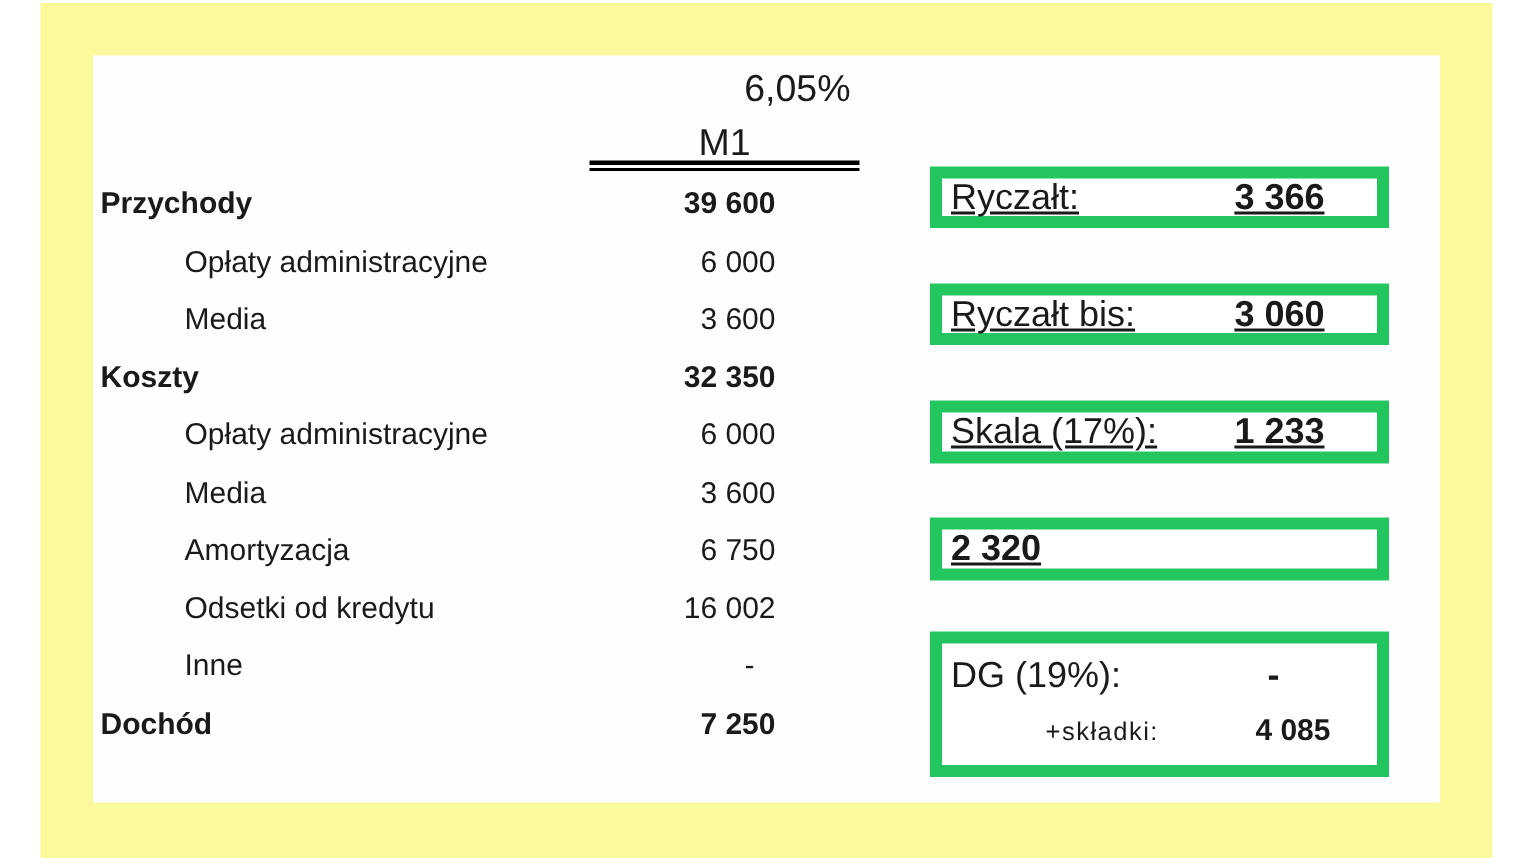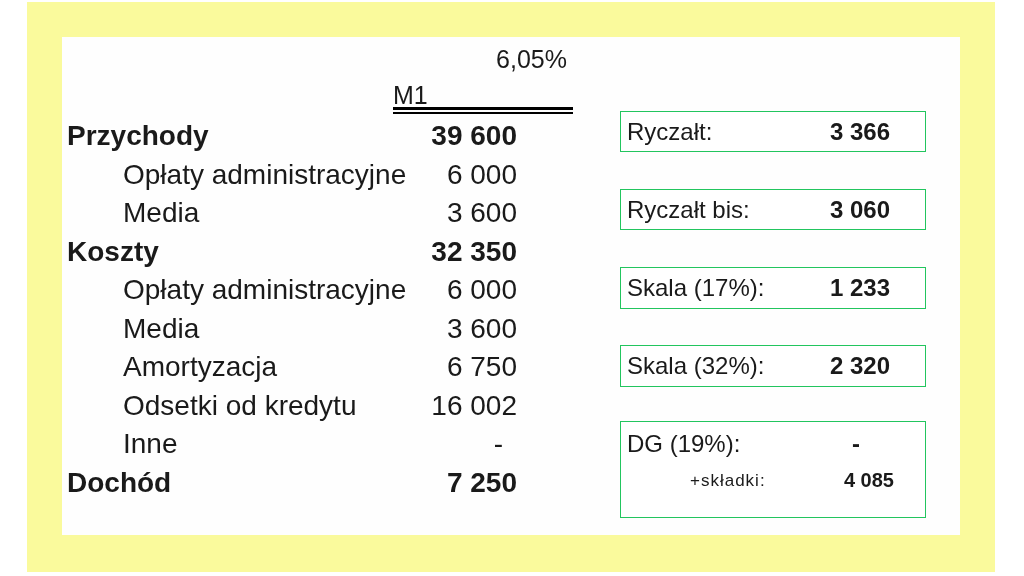--- a/index.html
+++ b/index.html
@@ -27,59 +27,61 @@
   
   .rate {
     position: absolute;
     left: 393px; top: 45px; width: 174px;
     text-align: right;
     font-size: 25px;
   }
   .colhead {
     position: absolute;
     left: 393px; top: 81px; width: 180px;
+    text-align: center;
     font-size: 25px;
   }
   .double-rule {
     position: absolute;
     left: 393px; top: 107px; width: 180px;
     height: 2px;
     border-top: 3px solid #000;
     border-bottom: 2px solid #000;
   }
   
   .rows {
     position: absolute;
     left: 67px; top: 117px;
     width: 466px;
   }
   .row {
     position: relative;
     height: 38.5px;
     line-height: 38.5px;
-    font-size: 28px;
+    font-size: 20px;
   }
   .row .label { position: absolute; left: 0; top: 0; white-space: nowrap; }
   .row.indent .label { left: 56px; }
   .row .value { position: absolute; right: 16px; top: 0; white-space: nowrap; }
   .row .value.dash { right: 30px; }
   .row.bold { font-weight: bold; }
   
   .sbox {
     position: absolute;
     left: 620px;
     width: 306px;
     box-sizing: border-box;
-    border: 1px solid #22c55e;
+    border: 8px solid #22c55e;
     background: #fff;
     display: flex;
     align-items: center;
     justify-content: space-between;
     padding: 0 35px 0 6px;
     font-size: 24px;
+    text-decoration: underline;
   }
   .sbox .box-value { font-weight: bold; white-space: nowrap; }
   .sbox-1 { top: 111px; height: 41px; }
   .sbox-2 { top: 189px; height: 41px; }
   .sbox-3 { top: 267px; height: 42px; }
   .sbox-4 { top: 345px; height: 42px; }
   .sbox-5 { top: 421px; height: 97px; display: block; padding: 0; }
   .dg-line { position: relative; height: 37px; line-height: 37px; }
   .dg-line1 { margin-top: 3px; }
   .dg-line1 .dg-label { position: absolute; left: 6px; font-size: 24px; }
@@ -147,21 +149,20 @@
   </div>
   <div class="sbox sbox-2">
     <span class="box-label">Ryczałt bis:</span>
     <span class="box-value">3 060</span>
   </div>
   <div class="sbox sbox-3">
     <span class="box-label">Skala (17%):</span>
     <span class="box-value">1 233</span>
   </div>
   <div class="sbox sbox-4">
-    <span class="box-label">Skala (32%):</span>
     <span class="box-value">2 320</span>
   </div>
   <div class="sbox sbox-5">
     <div class="dg-line dg-line1">
       <span class="dg-label">DG (19%):</span>
       <span class="dg-value">-</span>
     </div>
     <div class="dg-line dg-line2">
       <span class="dg-sublabel">+składki:</span>
       <span class="dg-subvalue">4 085</span>

